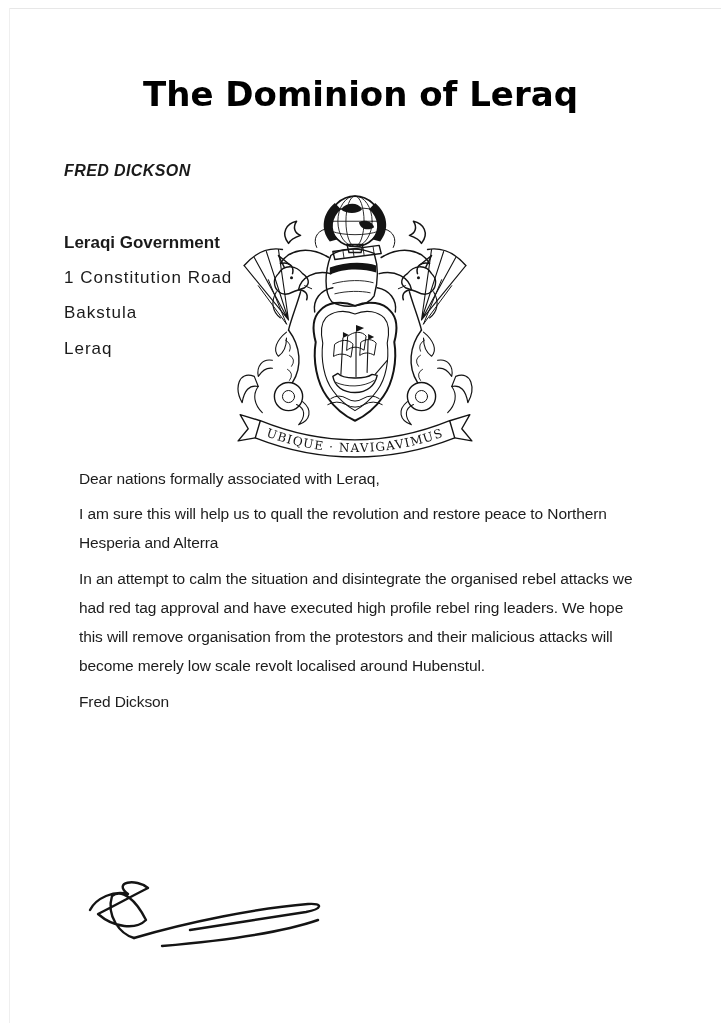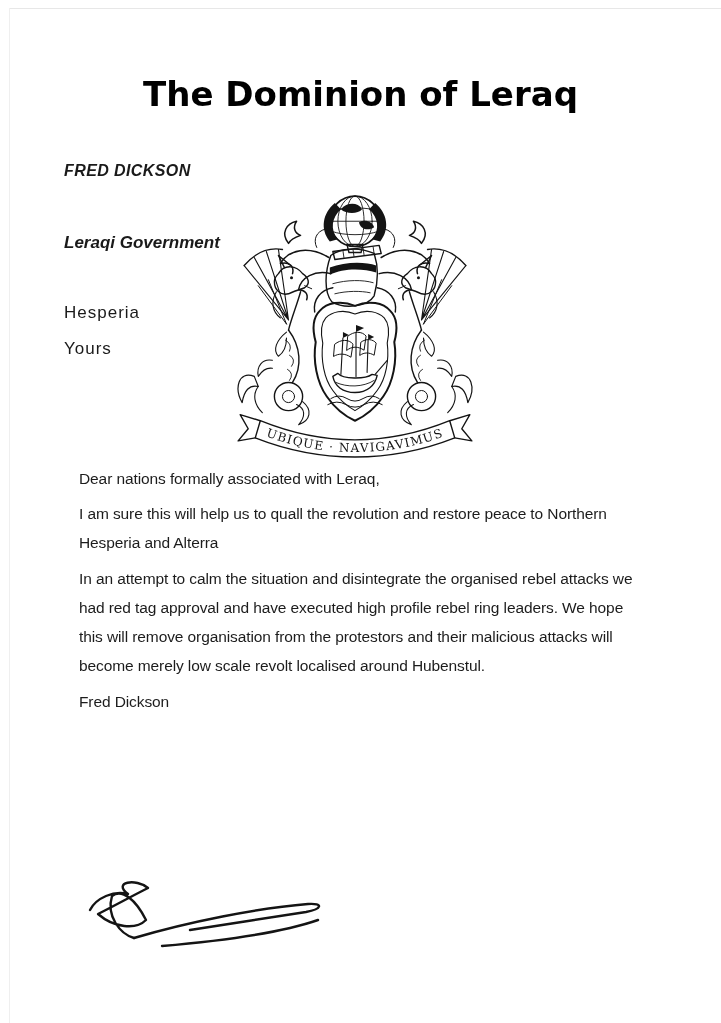--- a/index.html
+++ b/index.html
@@ -23,21 +23,21 @@
     letter-spacing:0px;
     color:#000;
   }
   .sender{
     position:absolute;left:64px;top:162px;
     font-weight:bold;font-style:italic;
     font-size:16px;letter-spacing:.4px;
   }
   .org{
     position:absolute;left:64px;top:233px;
-    font-weight:bold;font-style:italic;
+    font-weight:bold;
     font-size:17px;
   }
   .addr{position:absolute;left:64px;font-size:17px;letter-spacing:1px;}
   .addr-1{top:268px;}
   .addr-2{top:303px;}
   .addr-3{top:339px;}
 
   .crest{position:absolute;left:228px;top:189px;width:254px;height:270px;}
   .crest *{vector-effect:non-scaling-stroke;}
 
@@ -56,22 +56,23 @@
 
 <div class="page">
   <div class="edge-top"></div>
   <div class="edge-left"></div>
 
   <div class="doc-title">The Dominion of Leraq</div>
 
   <div class="sender">FRED DICKSON</div>
 
   <div class="org">Leraqi Government</div>
-  <div class="addr addr-2">Hesperia</div>
-  <div class="addr addr-3">Yours</div>
+  <div class="addr addr-1">1 Constitution Road</div>
+  <div class="addr addr-2">Bakstula</div>
+  <div class="addr addr-3">Leraq</div>
 
   <svg class="crest" viewBox="0 0 252 268" fill="none" stroke="#141414" stroke-width="1.4" stroke-linecap="round" stroke-linejoin="round">
 
     <g>
       <circle cx="126" cy="32" r="25" stroke-width="1.7"></circle>
       <ellipse cx="126" cy="32" rx="9" ry="25" stroke-width=".9"></ellipse>
       <ellipse cx="126" cy="32" rx="17" ry="25" stroke-width=".9"></ellipse>
       <path d="M103,22 C114,17.5 138,17.5 149,22" stroke-width=".9"></path>
       <path d="M101,32 L151,32" stroke-width=".9"></path>
       <path d="M103,42 C114,46.5 138,46.5 149,42" stroke-width=".9"></path>

